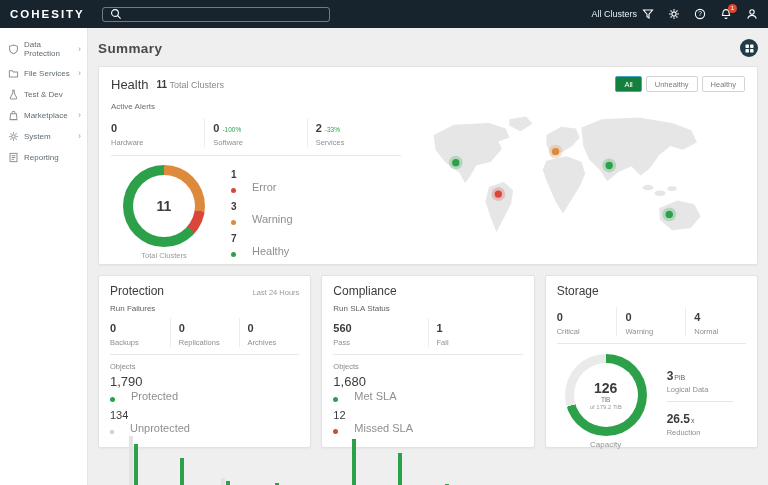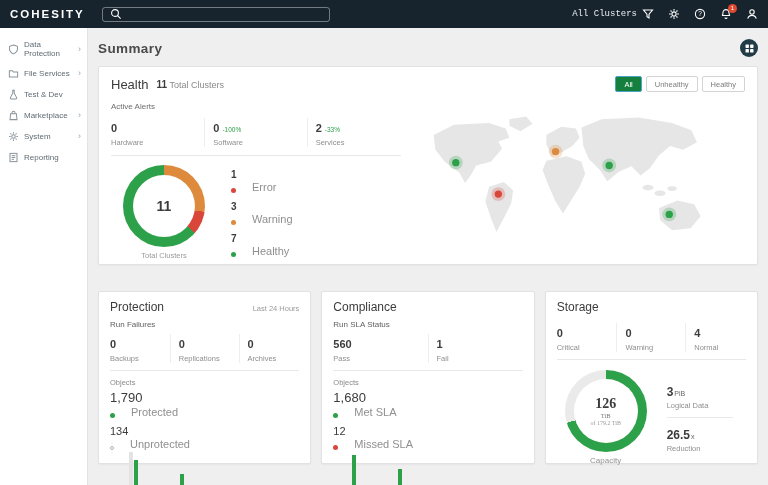--- a/index.html
+++ b/index.html
@@ -5,21 +5,21 @@
   * { margin:0; padding:0; box-sizing:border-box; }
   html,body { width:768px; height:485px; font-family:"Liberation Sans", sans-serif; background:#efefef; overflow:hidden; }
 
   
   .topbar { height:28px; background:#17232d; display:flex; align-items:center; padding:0 10px; color:#fff; }
   .logo { font-size:11.5px; font-weight:bold; letter-spacing:2px; width:82px; }
   .search-box { margin-left:10px; width:228px; height:15px; border:1px solid rgba(255,255,255,.4); border-radius:3px; display:flex; align-items:center; padding:0 6px; gap:5px; }
   .search-box input { background:transparent; border:none; outline:none; color:#fff; font-size:8.5px; width:100%; font-family:"Liberation Sans", sans-serif; }
   .search-box input::placeholder { color:rgba(255,255,255,.65); }
   .topbar-right { margin-left:auto; display:flex; align-items:center; gap:13px; }
-  .clusters { display:flex; align-items:center; gap:4px; font-size:9px; color:#e8eef2; cursor:pointer;font-family:Liberation Mono, monospace; }
+  .clusters { display:flex; align-items:center; gap:4px; font-size:9px; color:#e8eef2; cursor:pointer; }
   .tb-icon { width:13px; height:13px; display:flex; align-items:center; justify-content:center; cursor:pointer; }
   .tb-icon svg { width:12px; height:12px; stroke:#fff; fill:none; stroke-width:1.1; }
   .bell-wrap { position:relative; }
   .badge { position:absolute; top:-4px; right:-5px; min-width:9px; height:9px; border-radius:5px; background:#e2492f; color:#fff; font-size:6px; display:flex; align-items:center; justify-content:center; padding:0 1px; }
 
   
   .layout { display:flex; height:457px; }
   .sidebar { width:88px; background:#fff; border-right:1px solid #e3e3e3; padding-top:7px; flex-shrink:0; }
   .side-item { display:flex; align-items:center; gap:5px; padding:5px 6px 5px 8px; font-size:8px; color:#5f6b73; cursor:pointer; }
   .side-item svg { width:11px; height:11px; stroke:#8a949b; fill:none; stroke-width:1.1; flex-shrink:0; }
@@ -29,21 +29,21 @@
 
   .main { flex:1; padding:8px 10px 0; overflow:hidden; }
   .page-head { display:flex; justify-content:space-between; align-items:center; margin:3px 0 9px; }
   .page-title { font-size:13.5px; color:#4a4a4a; letter-spacing:.4px; }
   .grid-btn { width:18px; height:18px; border-radius:50%; background:#223b46; display:flex; align-items:center; justify-content:center; cursor:pointer; }
   .grid-btn svg { width:9px; height:9px; fill:#fff; }
 
   .card { background:#fff; border:1px solid #e2e2e2; border-radius:2px; box-shadow:0 1px 2px rgba(0,0,0,.04); }
 
   
-  .health-card { height:199px; padding:9px 12px; margin-bottom:26px; }
+  .health-card { height:199px; padding:9px 12px; margin-bottom:10px; }
   .health-head { display:flex; align-items:center; }
   .health-title { font-size:13px; color:#3c3c3c; }
   .health-sub { margin-left:8px; font-size:9px; color:#8a8a8a; }
   .health-sub b { color:#3c3c3c; font-size:10px; }
   .pill-group { margin-left:auto; display:flex; gap:4px; }
   .pill { font-size:7.5px; padding:2.5px 8px; border:1px solid #d3d3d3; border-radius:2px; background:#fff; color:#7d7d7d; cursor:pointer; }
   .pill.selected { background:#15803d; border-color:#4aa3c0; color:#fff; }
   .health-body { display:flex; gap:16px; margin-top:6px; height:158px; }
   .health-left { width:290px; flex-shrink:0; }
   .alerts-label { font-size:8px; color:#6d6d6d; margin:4px 0 7px; }
@@ -86,21 +86,21 @@
   .chart-cols { display:flex; justify-content:space-around; align-items:flex-end; height:100%; }
   .bar-col { display:flex; flex-direction:column; align-items:center; }
   .bar-wrap { height:52px; display:flex; align-items:flex-end; gap:1px; }
   .bar { width:4px; }
   .bar.graybar { background:#e3e3e3; }
   .bar.greenbar { background:#2da04a; }
   .bar-label { font-size:6.5px; color:#9a9a9a; height:10px; display:flex; align-items:flex-end; }
 
   
   .storage-body { display:flex; align-items:center; gap:20px; margin-top:10px; padding-left:8px; }
-  .gauge { position:relative; width:82px; height:82px;font-family:Liberation Serif, serif; }
+  .gauge { position:relative; width:82px; height:82px; }
   .gauge-ring { width:100%; height:100%; border-radius:50%; background:conic-gradient(#2da04a 0 70.3%, #eaeaea 70.3% 100%); }
   .gauge-hole { position:absolute; inset:9px; background:#fff; border-radius:50%; display:flex; flex-direction:column; align-items:center; justify-content:center; }
   .gauge-val { font-size:14px; font-weight:bold; color:#3c3c3c; line-height:1; }
   .gauge-unit { font-size:6.5px; color:#777; margin-top:1px; }
   .gauge-of { font-size:6px; color:#9a9a9a; margin-top:1px; }
   .gauge-caption { font-size:8px; color:#8f8f8f; text-align:center; margin-top:4px; }
   .st-metric .mv { font-size:12px; font-weight:bold; color:#3c3c3c; }
   .st-metric .mu { font-size:7px; color:#666; margin-left:1px; }
   .st-metric .ml { font-size:7.5px; color:#8f8f8f; margin-top:1px; }
   .st-div { width:66px; border-top:1px solid #e8e8e8; margin:7px 0; }

